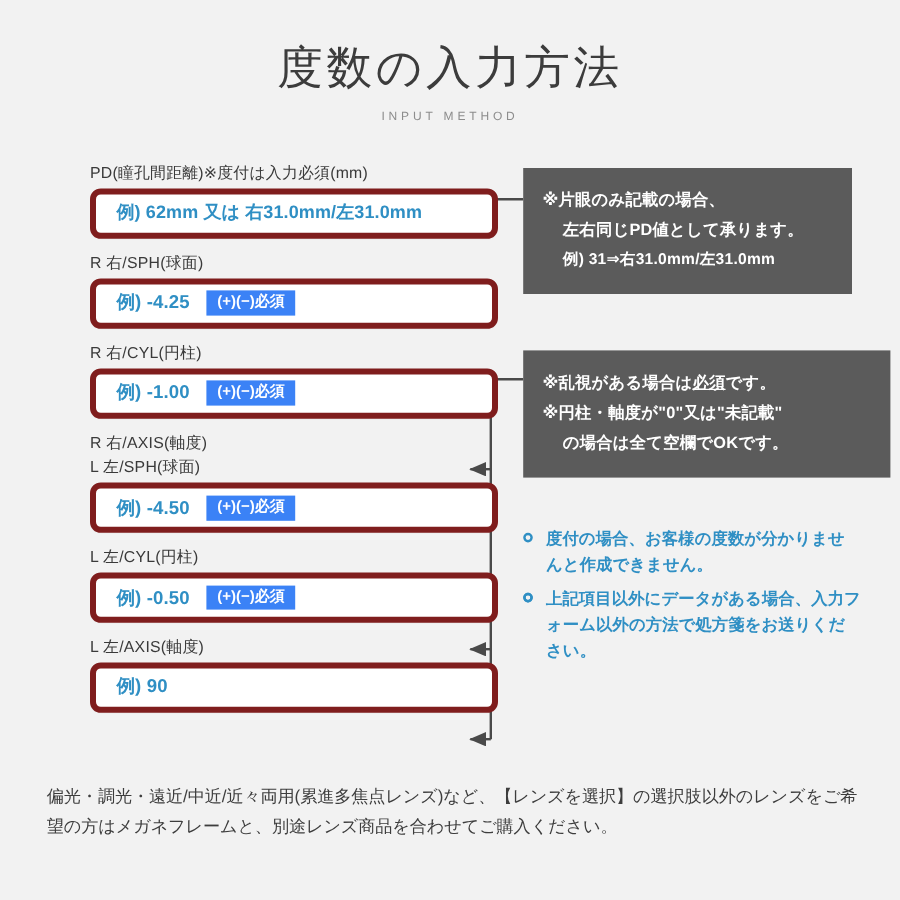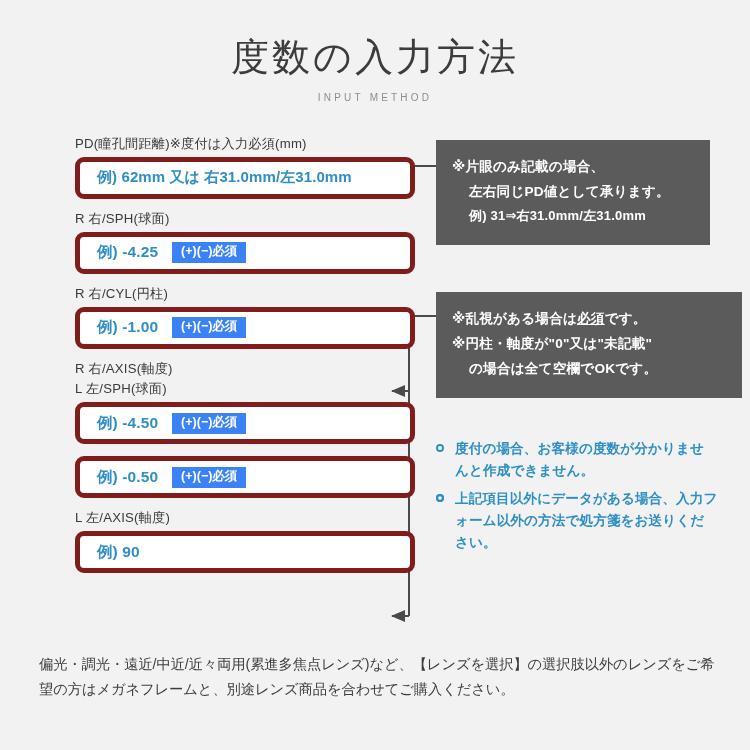--- a/index.html
+++ b/index.html
@@ -234,20 +234,21 @@
 
     <div class="field">
       <div class="field-label">L 左/SPH(球面)</div>
       <div class="field-box">
         <span class="placeholder">例) -4.50</span>
         <span class="badge">(+)(−)必須</span>
       </div>
     </div>
 
     <div class="field">
+      <div class="field-label">L 左/CYL(円柱)</div>
       <div class="field-box">
         <span class="placeholder">例) -0.50</span>
         <span class="badge">(+)(−)必須</span>
       </div>
     </div>
 
     <div class="field">
       <div class="field-label">L 左/AXIS(軸度)</div>
       <div class="field-box">
         <span class="placeholder">例) 90</span>

